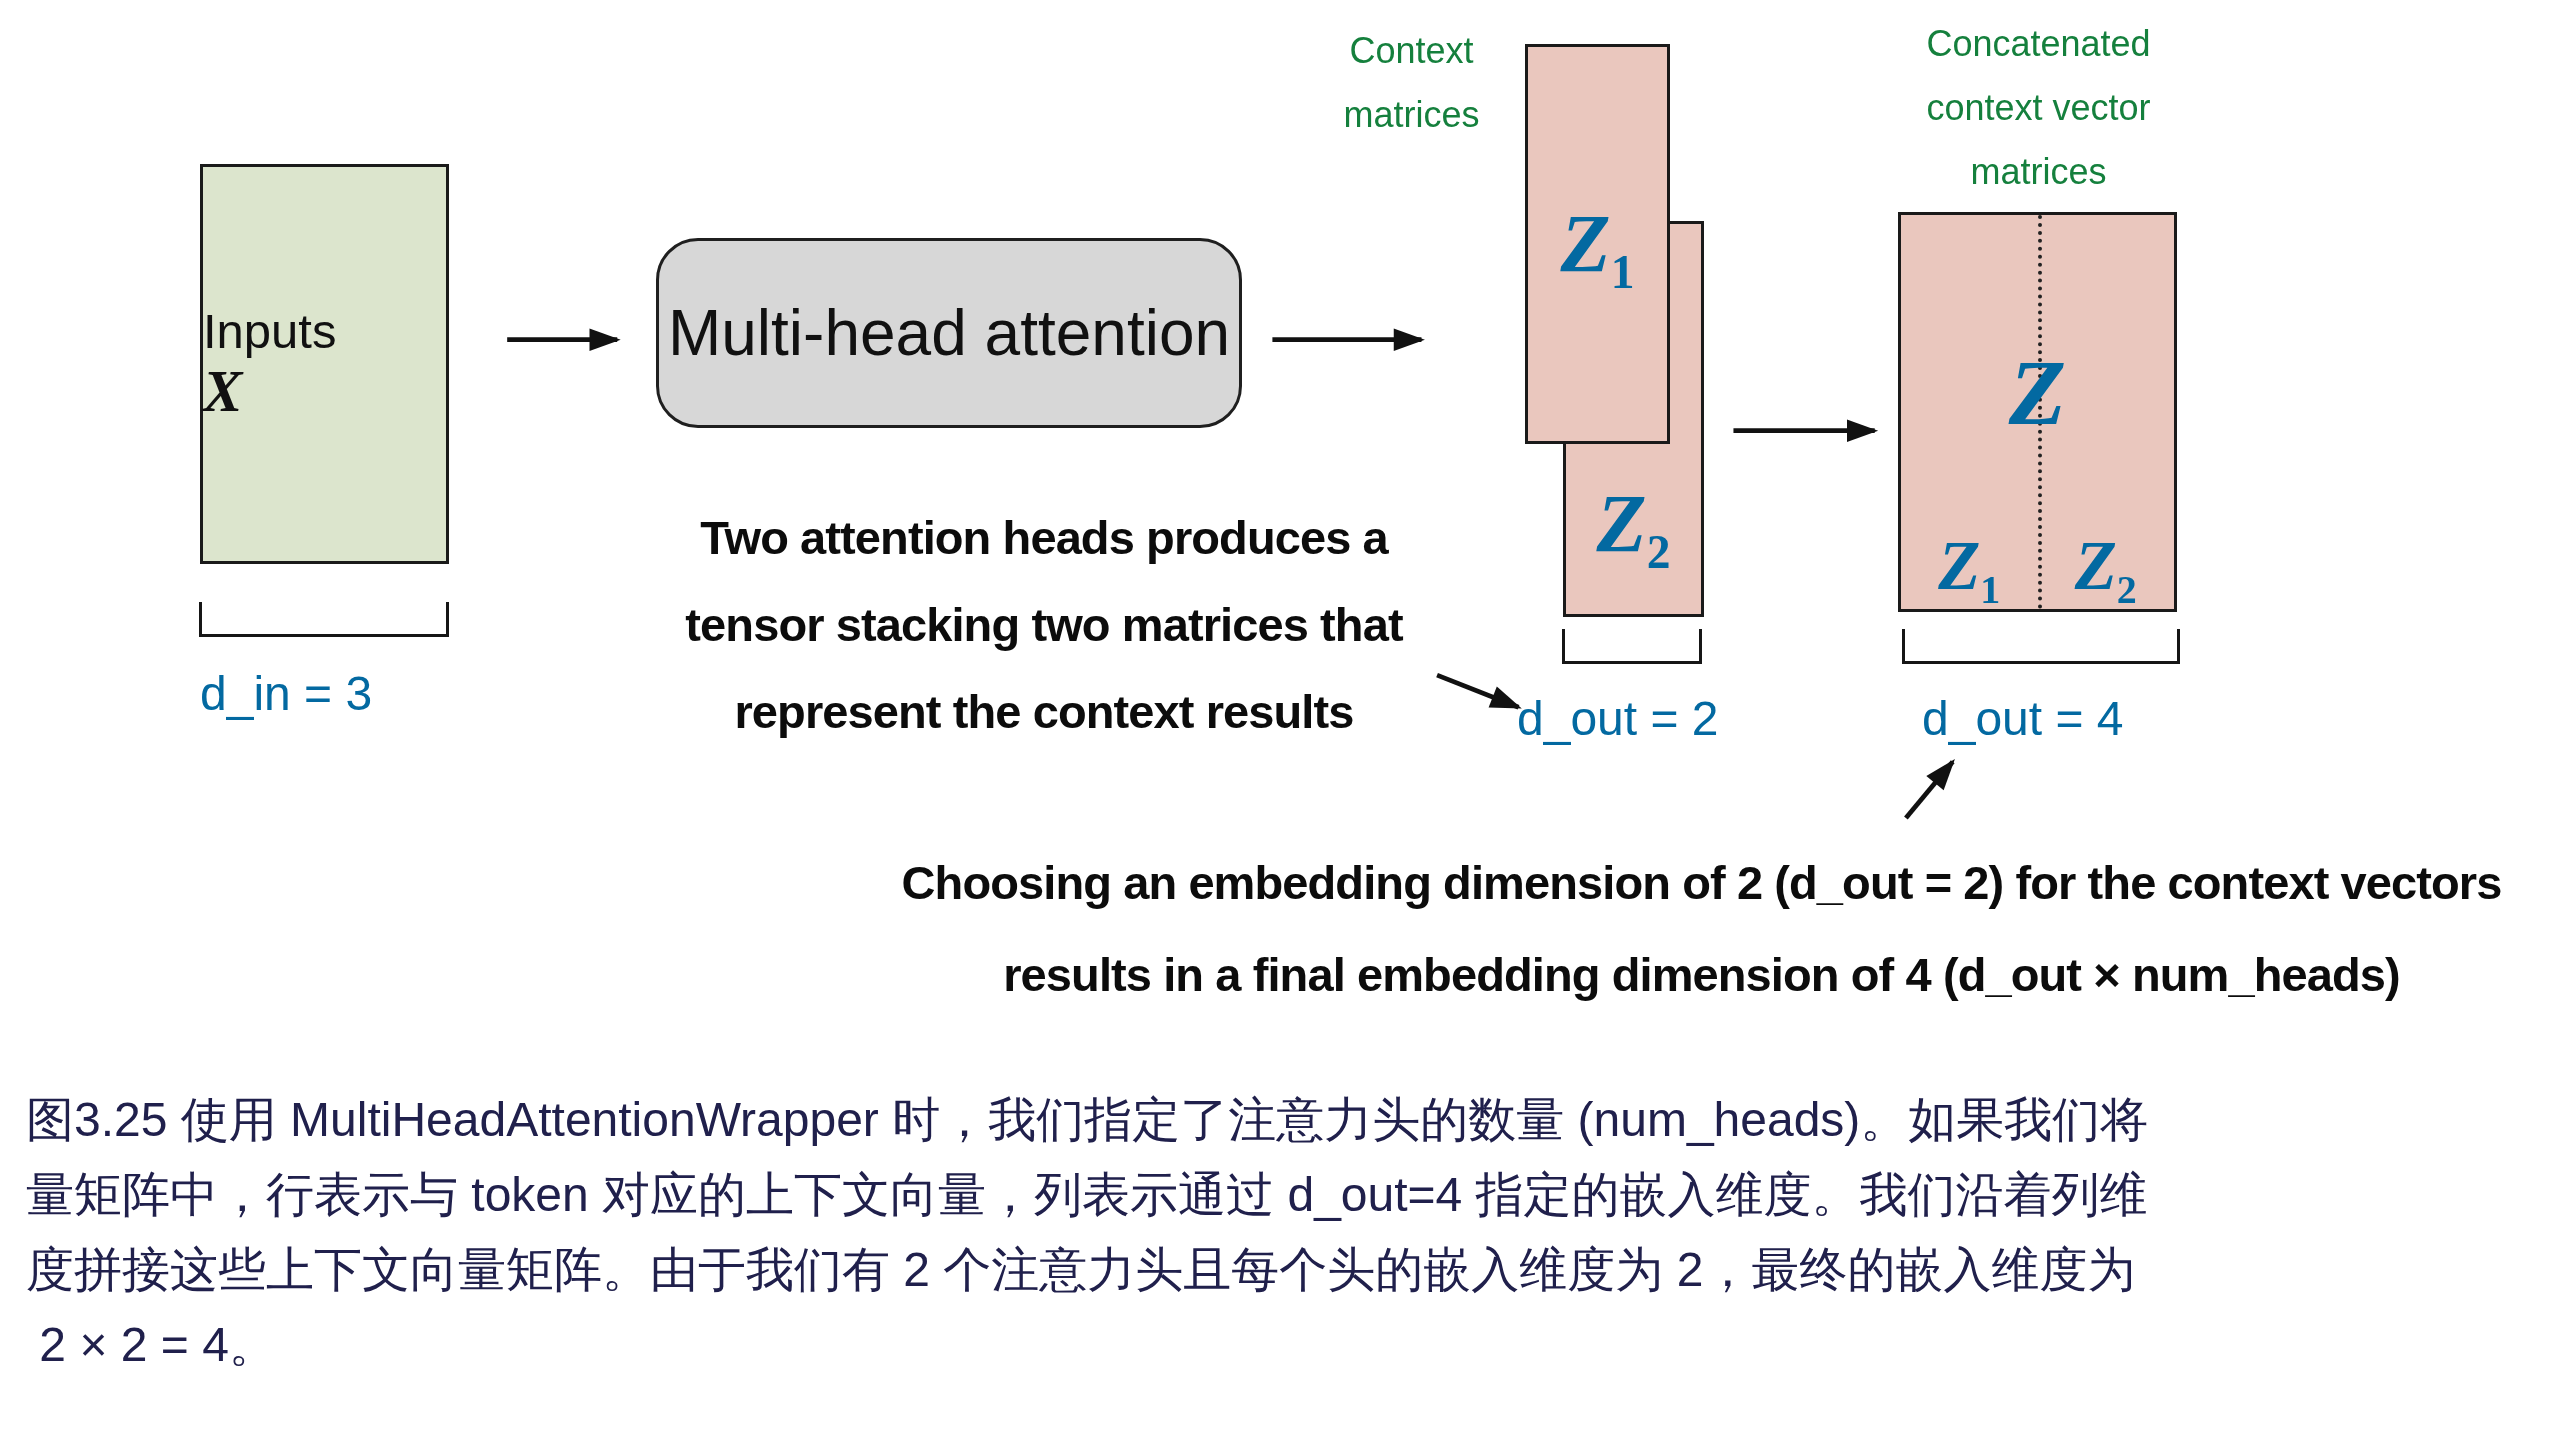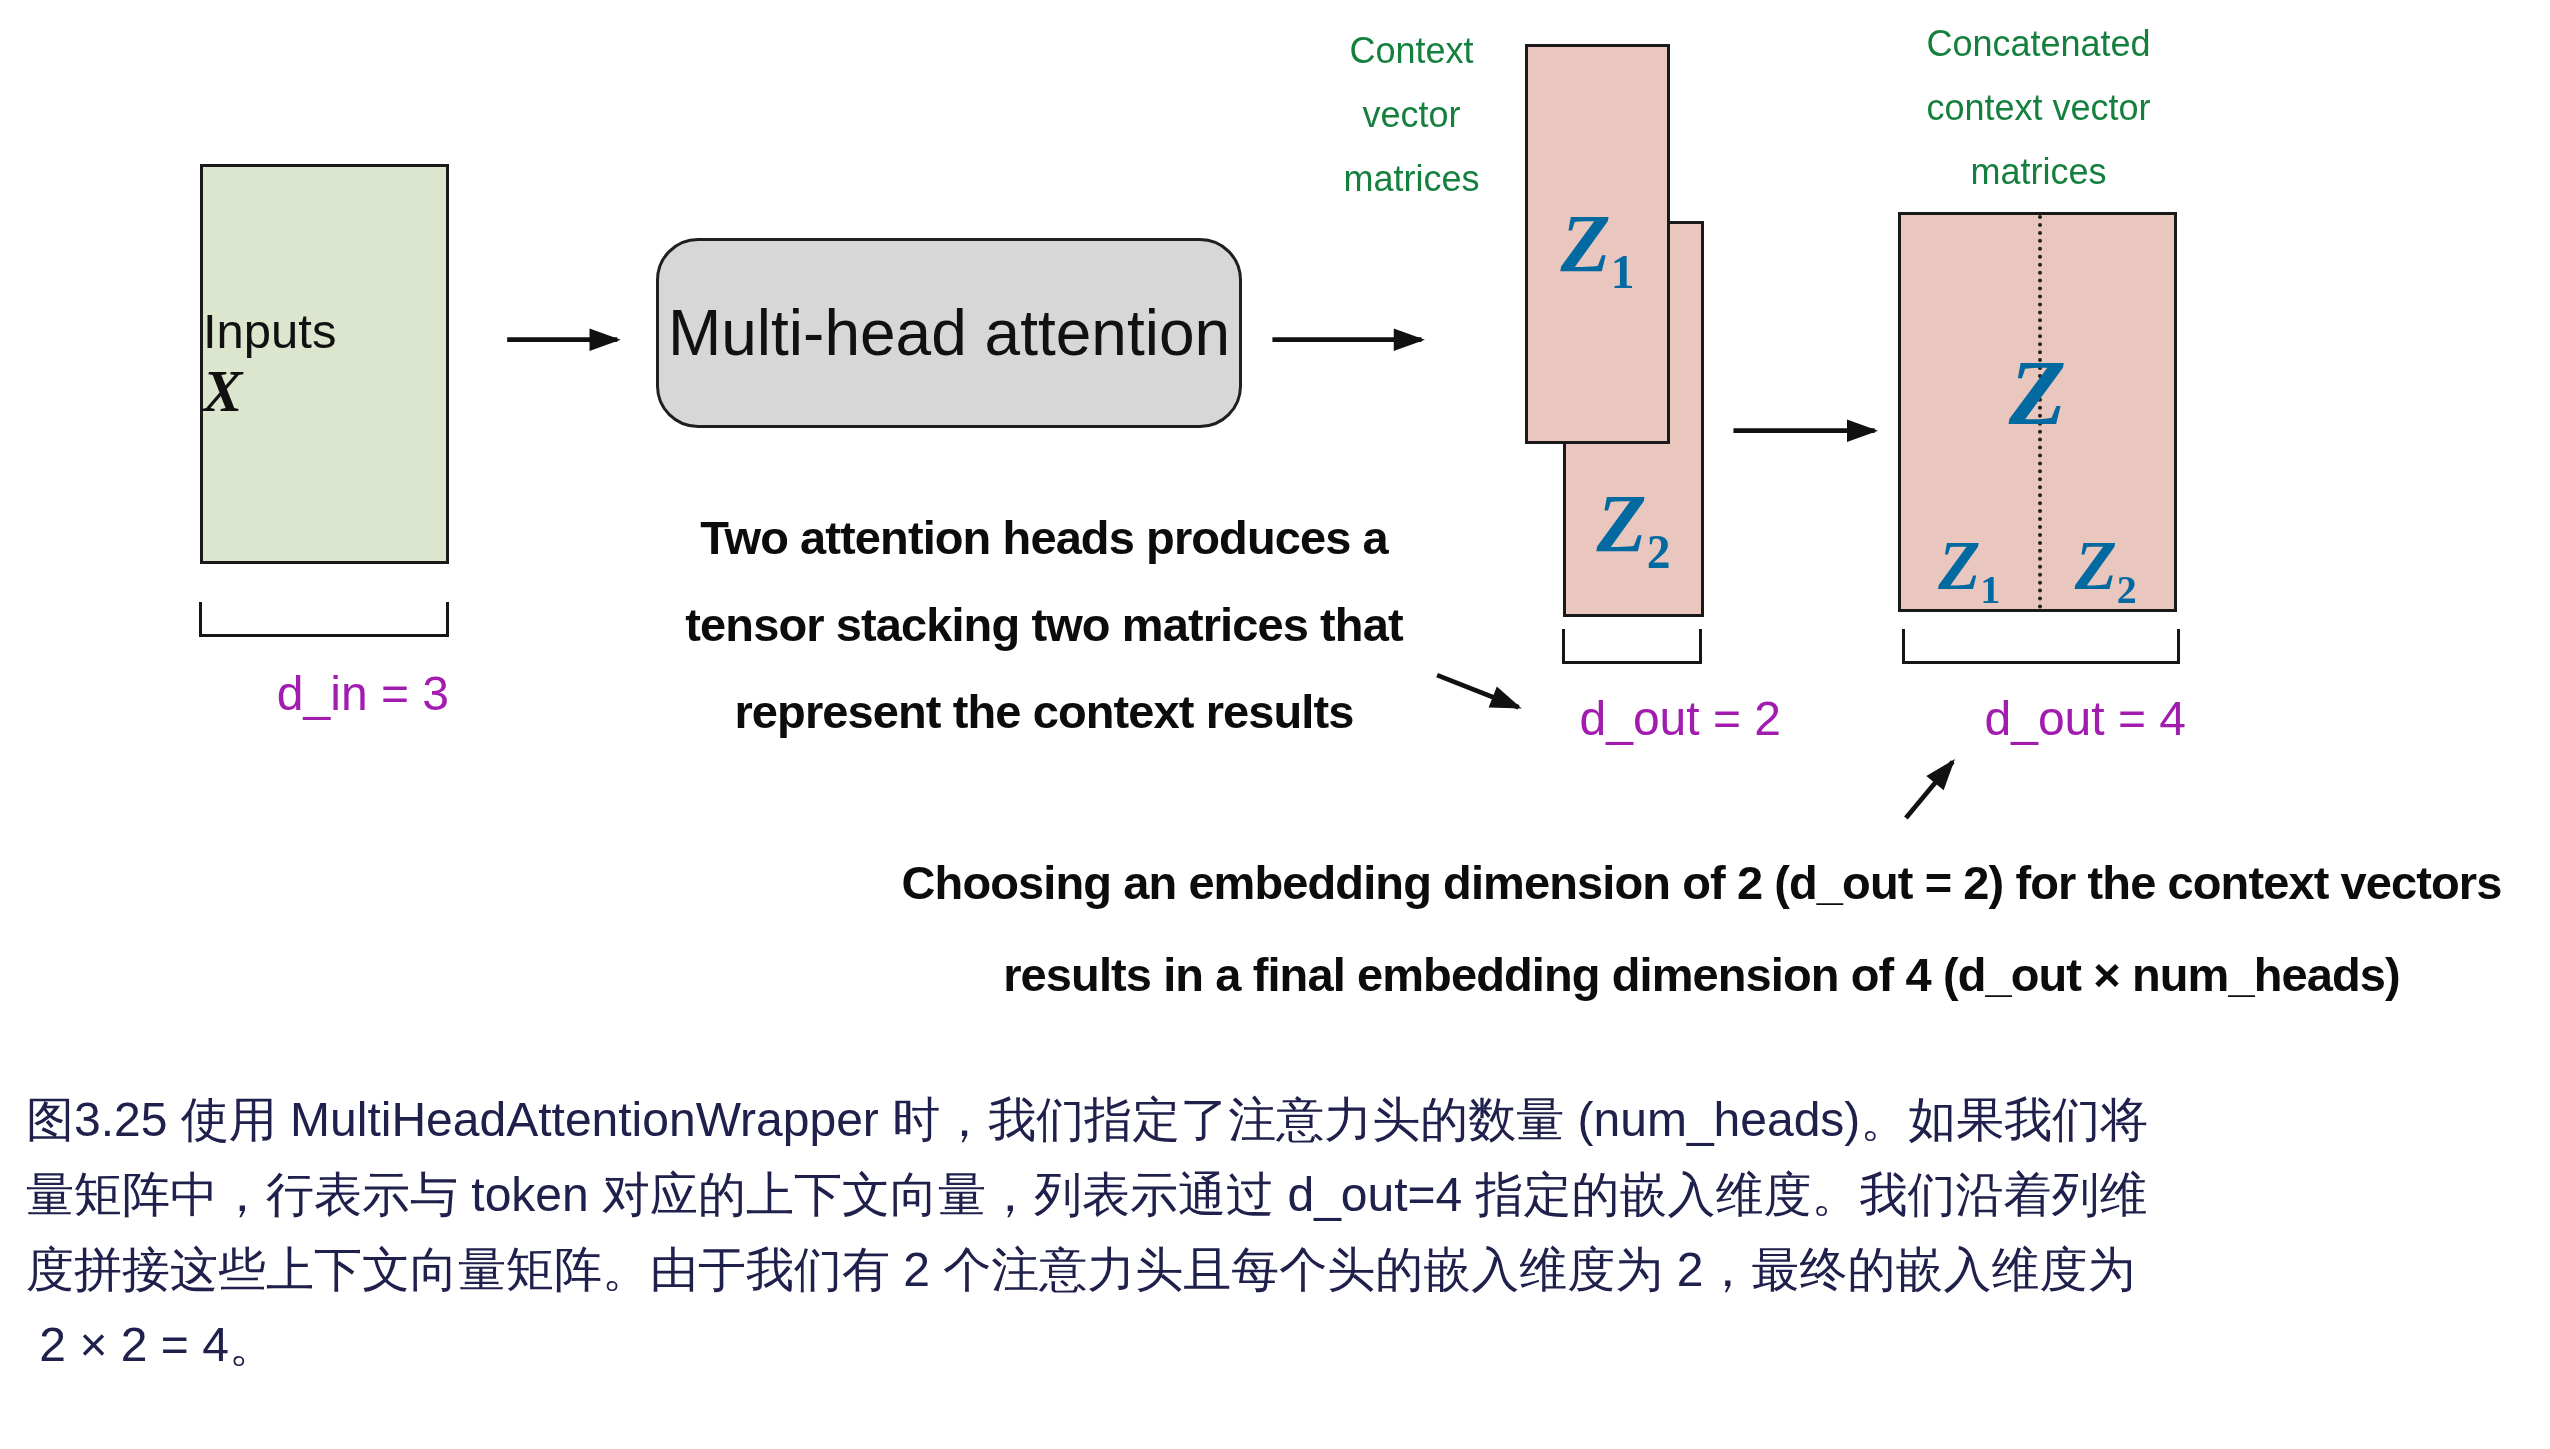--- a/index.html
+++ b/index.html
@@ -39,21 +39,21 @@
   
   .col-heading{font-size:36px; line-height:64px; text-align:center; color:#15803d;}
   .ctx-heading{left:1257px; top:19px; width:309px;}
   .concat-heading{left:1872px; top:12px; width:333px;}
   
   .bracket{box-sizing:border-box; border:3.5px solid #161616; border-top:none;}
   .bracket-din{left:199px; top:602px; width:250px; height:35px;}
   .bracket-z2{left:1562px; top:629px; width:140px; height:35px;}
   .bracket-concat{left:1902px; top:629px; width:278px; height:35px;}
   
-  .dim-label{font-size:48px; text-align:right; color:#a21caf;}
+  .dim-label{font-size:48px; text-align:left; color:#0369a1;}
   .din-label{left:200px; top:666px; width:249px;}
   .dout2-label{left:1517px; top:691px; width:264px;}
   .dout4-label{left:1922px; top:691px; width:264px;}
   
   .bold-note{font-weight:bold; letter-spacing:-0.9px; text-align:center; color:#0c0c0c;}
   .note-stacking{left:563px; top:494px; width:962px; font-size:47px; line-height:87px;}
   .note-choosing{left:850px; top:837px; width:1703px; font-size:47px; line-height:92px;}
   
   .caption{left:26px; top:1082px; width:2514px; color:var(--caption-ink);
            font-size:48px; line-height:75px;}
@@ -95,21 +95,20 @@
   </div>
   <div class="abs bracket bracket-din"></div>
   <div class="abs dim-label din-label">d_in = 3</div>
 
   <div class="abs mha-box" style="box-sizing:border-box;border:3.5px solid #1f1f1f;">
     <div class="mha-label">Multi-head attention</div>
   </div>
 
   <div class="abs col-heading ctx-heading">
     <div>Context</div>
-    <div>vector</div>
     <div>matrices</div>
   </div>
 
   <div class="abs matrix-box z2-box">
     <div class="z-label"><span>Z</span><sub>2</sub></div>
   </div>
   <div class="abs matrix-box z1-box">
     <div class="z-label"><span>Z</span><sub>1</sub></div>
   </div>
   <div class="abs bracket bracket-z2"></div>

